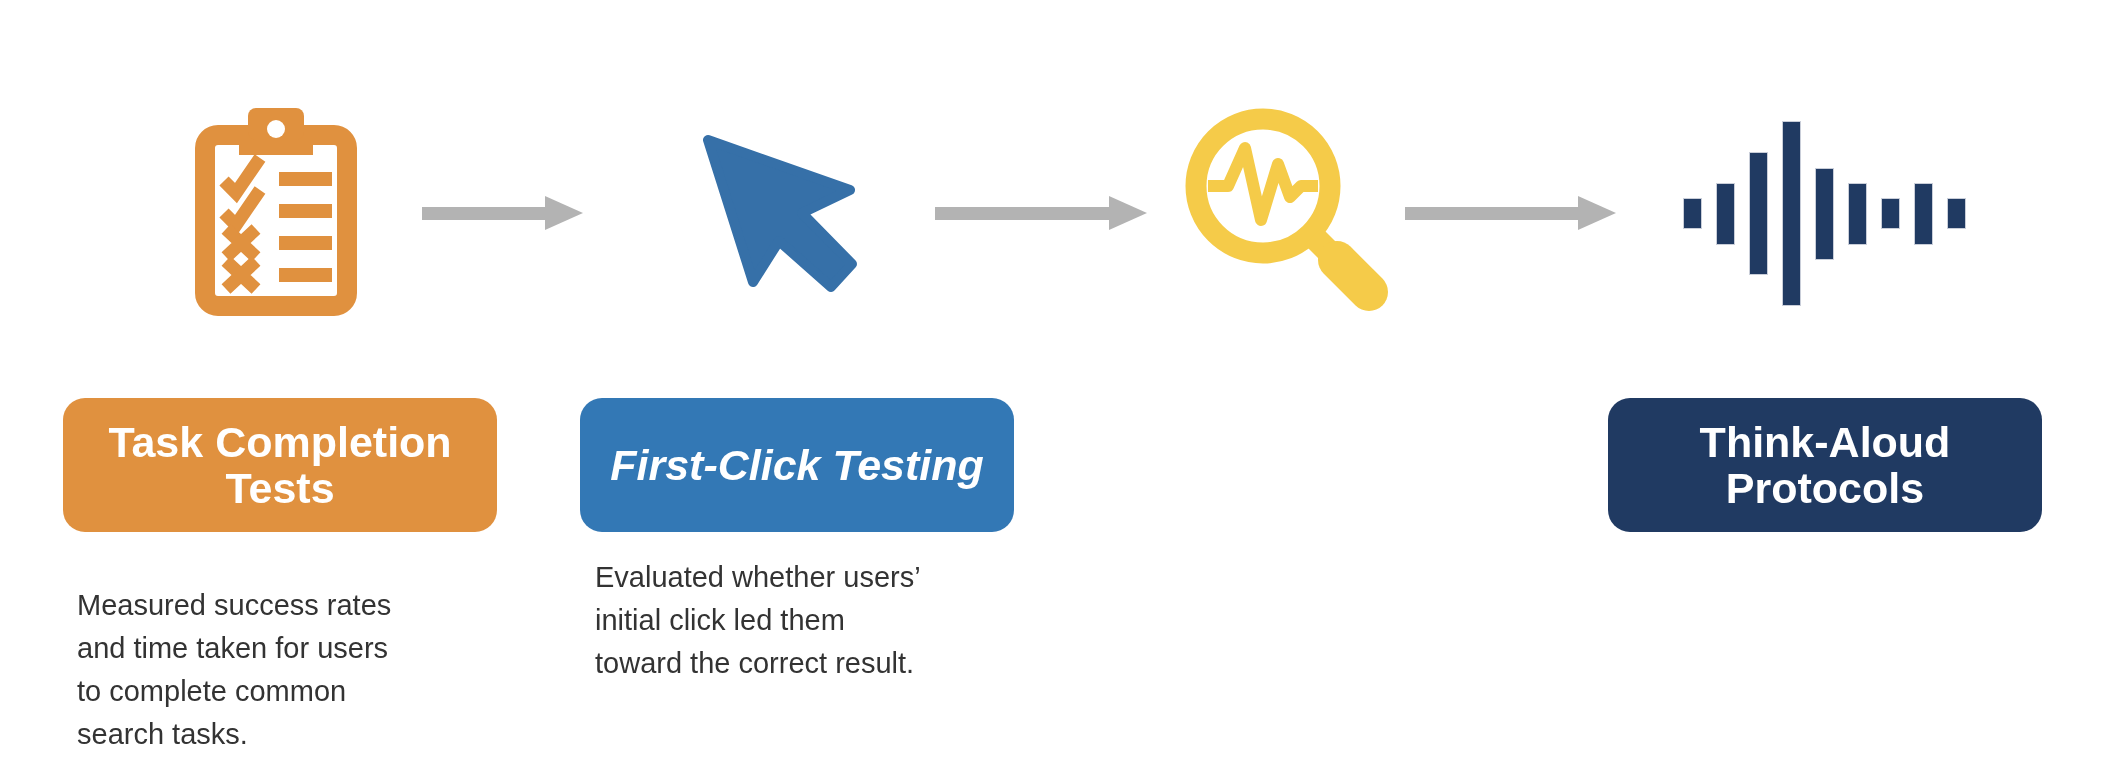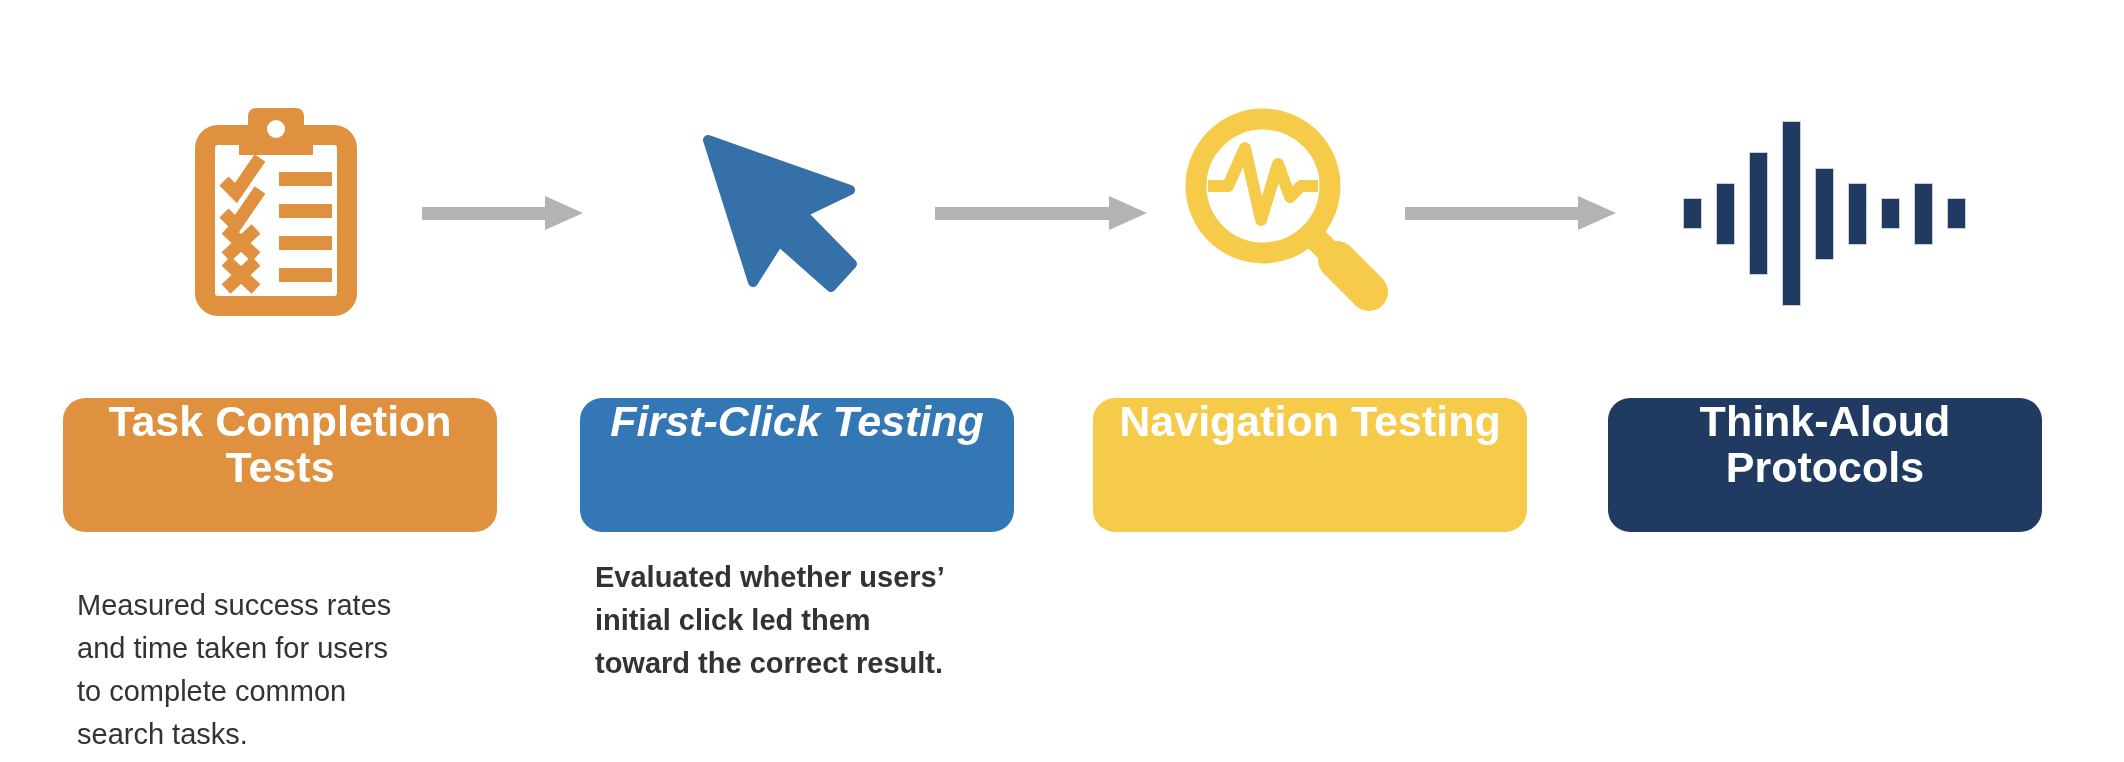--- a/index.html
+++ b/index.html
@@ -16,21 +16,21 @@
   .icon{position:absolute;}
   .f-orange{fill:var(--c-orange);}
   .s-orange{stroke:var(--c-orange);}
   .f-white{fill:#ffffff;}
   .nf{fill:none;}
   .f-blueicon{fill:var(--c-blue_icon); stroke:var(--c-blue_icon);}
   .s-yellow{stroke:var(--c-yellow);}
   .f-arrow{fill:var(--c-arrow);}
   .tbox{
     position:absolute; top:398px; width:434px; height:134px; border-radius:22px;
-    display:flex; align-items:flex-start; justify-content:center; text-align:center;
+    display:flex; align-items:center; justify-content:center; text-align:center;
     color:var(--c-title); font-weight:bold; font-size:43px; line-height:1.07;
     white-space:pre-line;
   }
   .bg-orange{background:var(--c-orange);}
   .bg-blue{background:var(--c-blue);font-style:italic;}
   .bg-yellow{background:var(--c-yellow);}
   .bg-navy{background:var(--c-navy);}
   .desc{
     position:absolute; top:556px; width:424px; padding-left:15px;
     font-size:29px; line-height:1.48; color:var(--c-text); white-space:pre-line;
@@ -102,29 +102,26 @@
       <div class="wbar" style="height: 31px;"></div>
     </div>
 
   <div class="tbox bg-orange" style="left:63px;">
     <span>Task Completion
 Tests</span>
   </div>
   <div class="tbox bg-blue" style="left:580px;">
     <span>First-Click Testing</span>
   </div>
-  <div class="tbox bg-yellow" style="left:1093px;">
-    <span>Navigation Testing</span>
-  </div>
   <div class="tbox bg-navy" style="left:1608px;">
     <span>Think-Aloud
 Protocols</span>
   </div>
 
   <div class="desc" style="left:62px;margin-top:28px;">Measured success rates
 and time taken for users
 to complete common
 search tasks.</div>
-  <div class="desc" style="left:580px;font-weight:bold;">Evaluated whether users’
+  <div class="desc" style="left:580px;">Evaluated whether users’
 initial click led them
 toward the correct result.</div>
 
 </div>
 
 </body></html>

